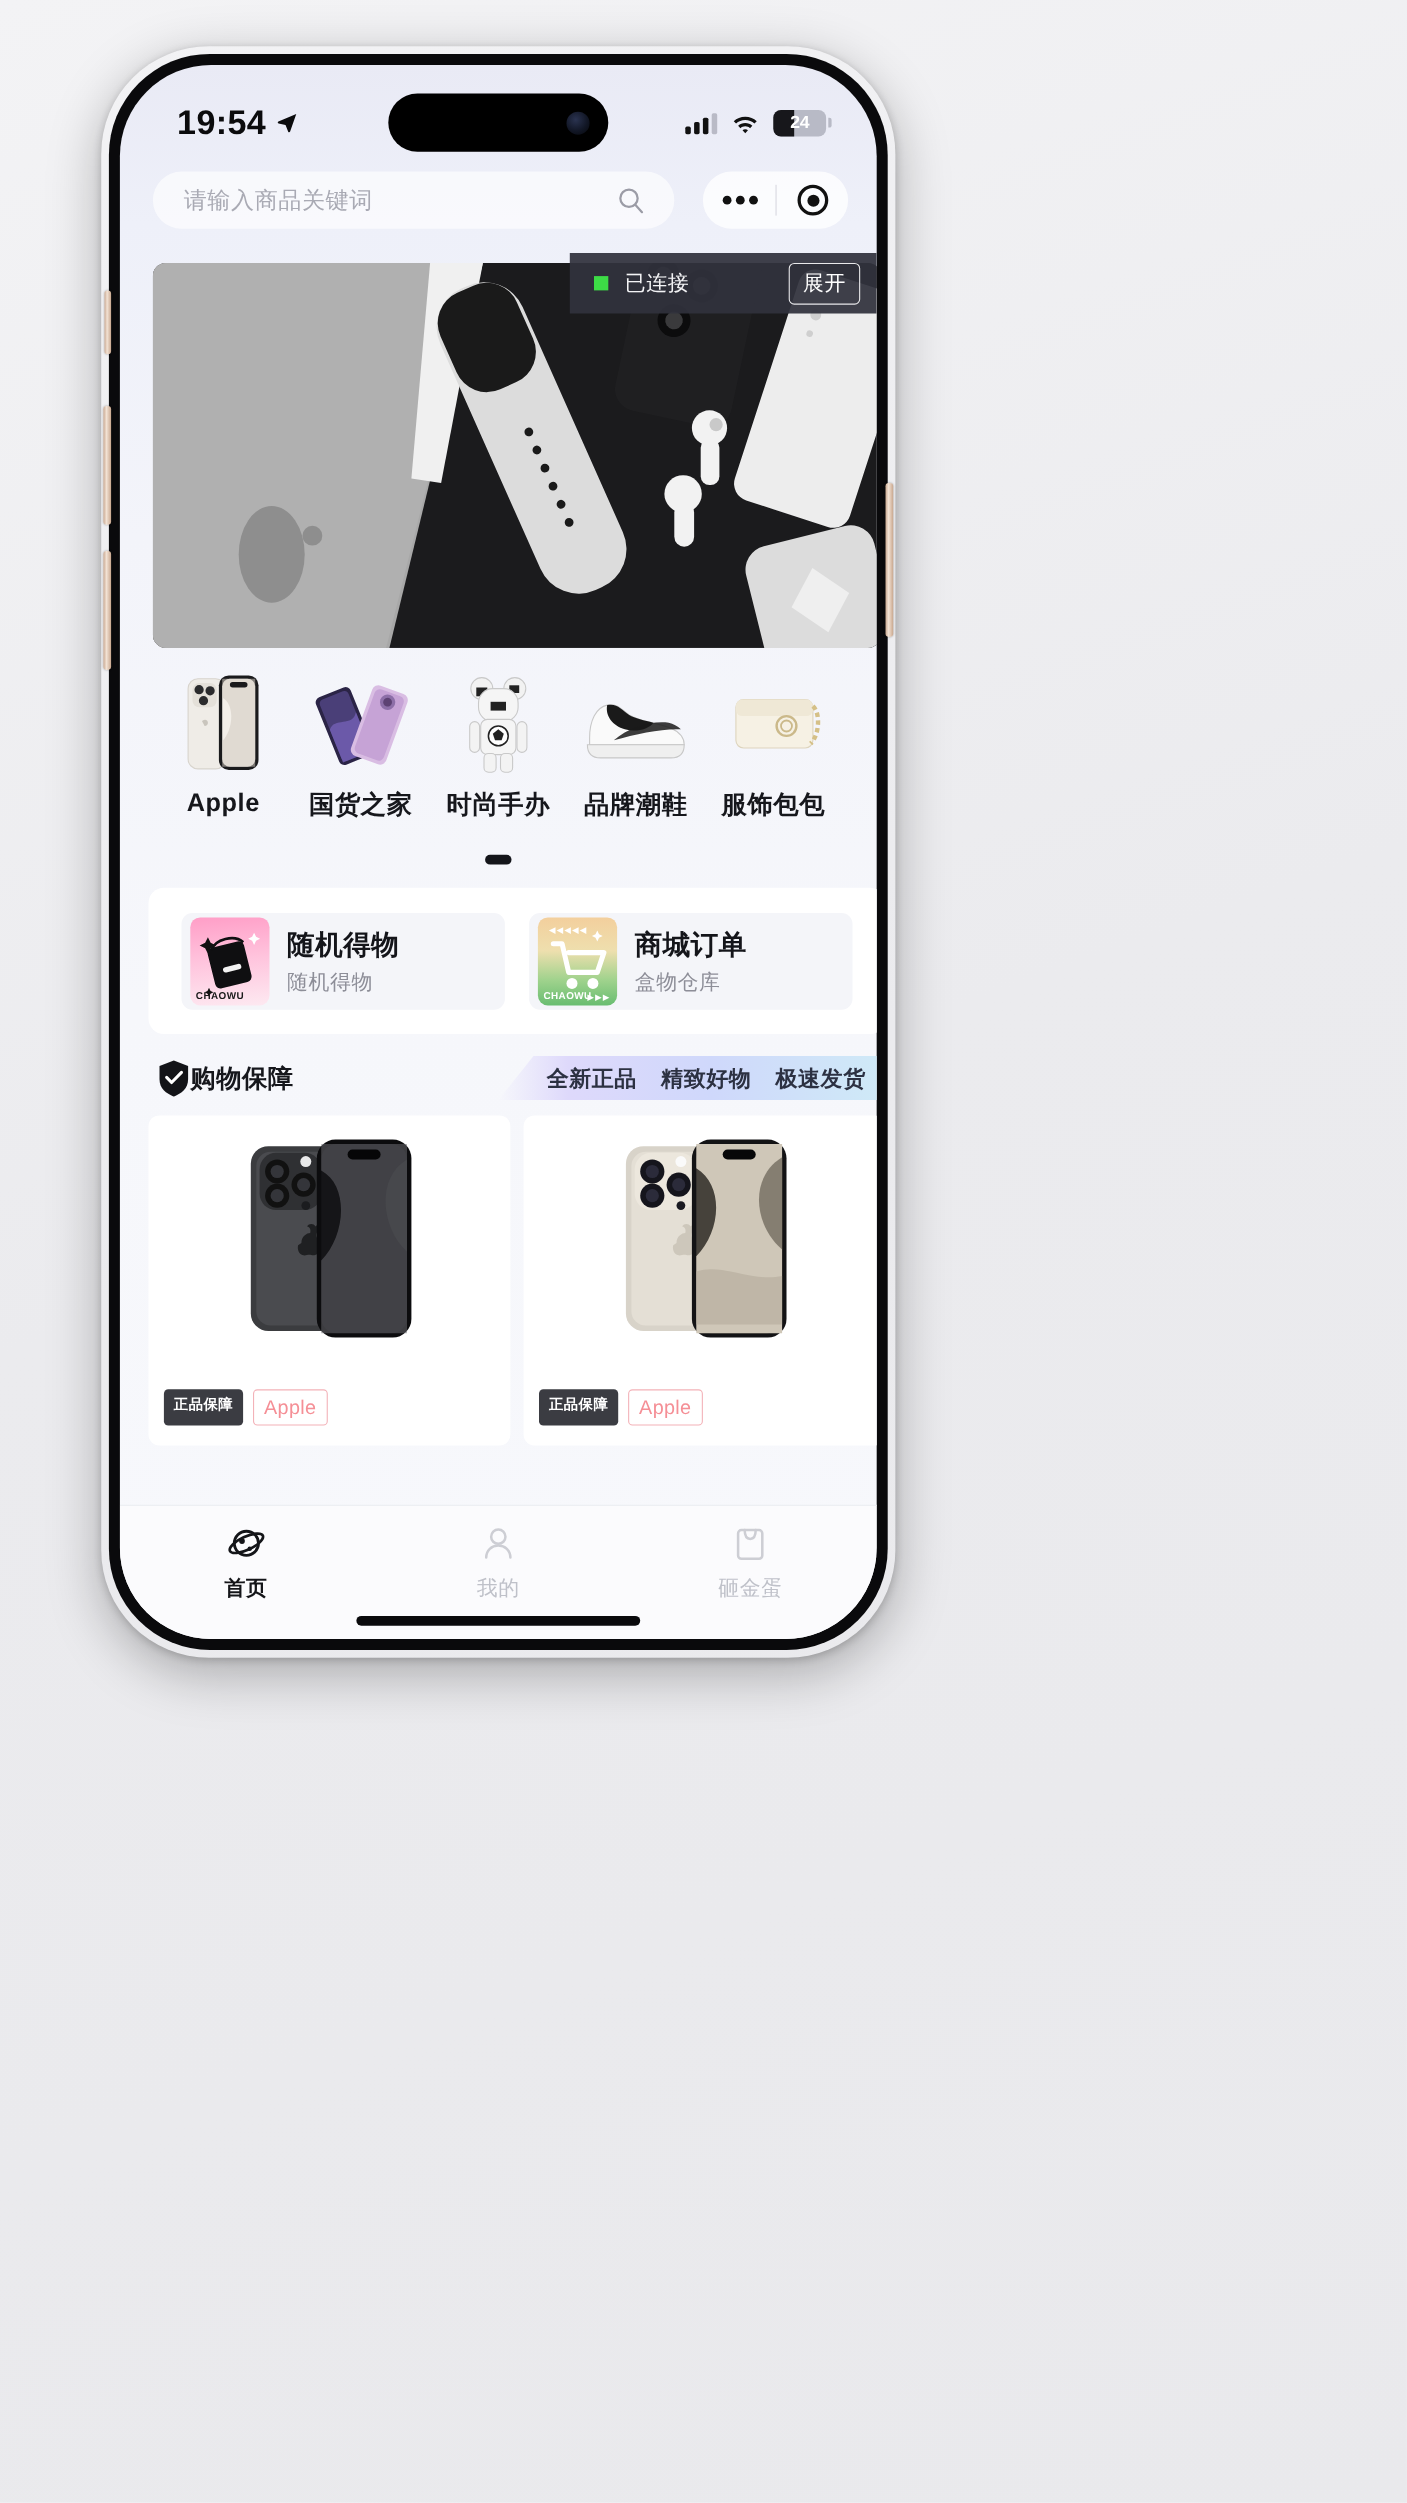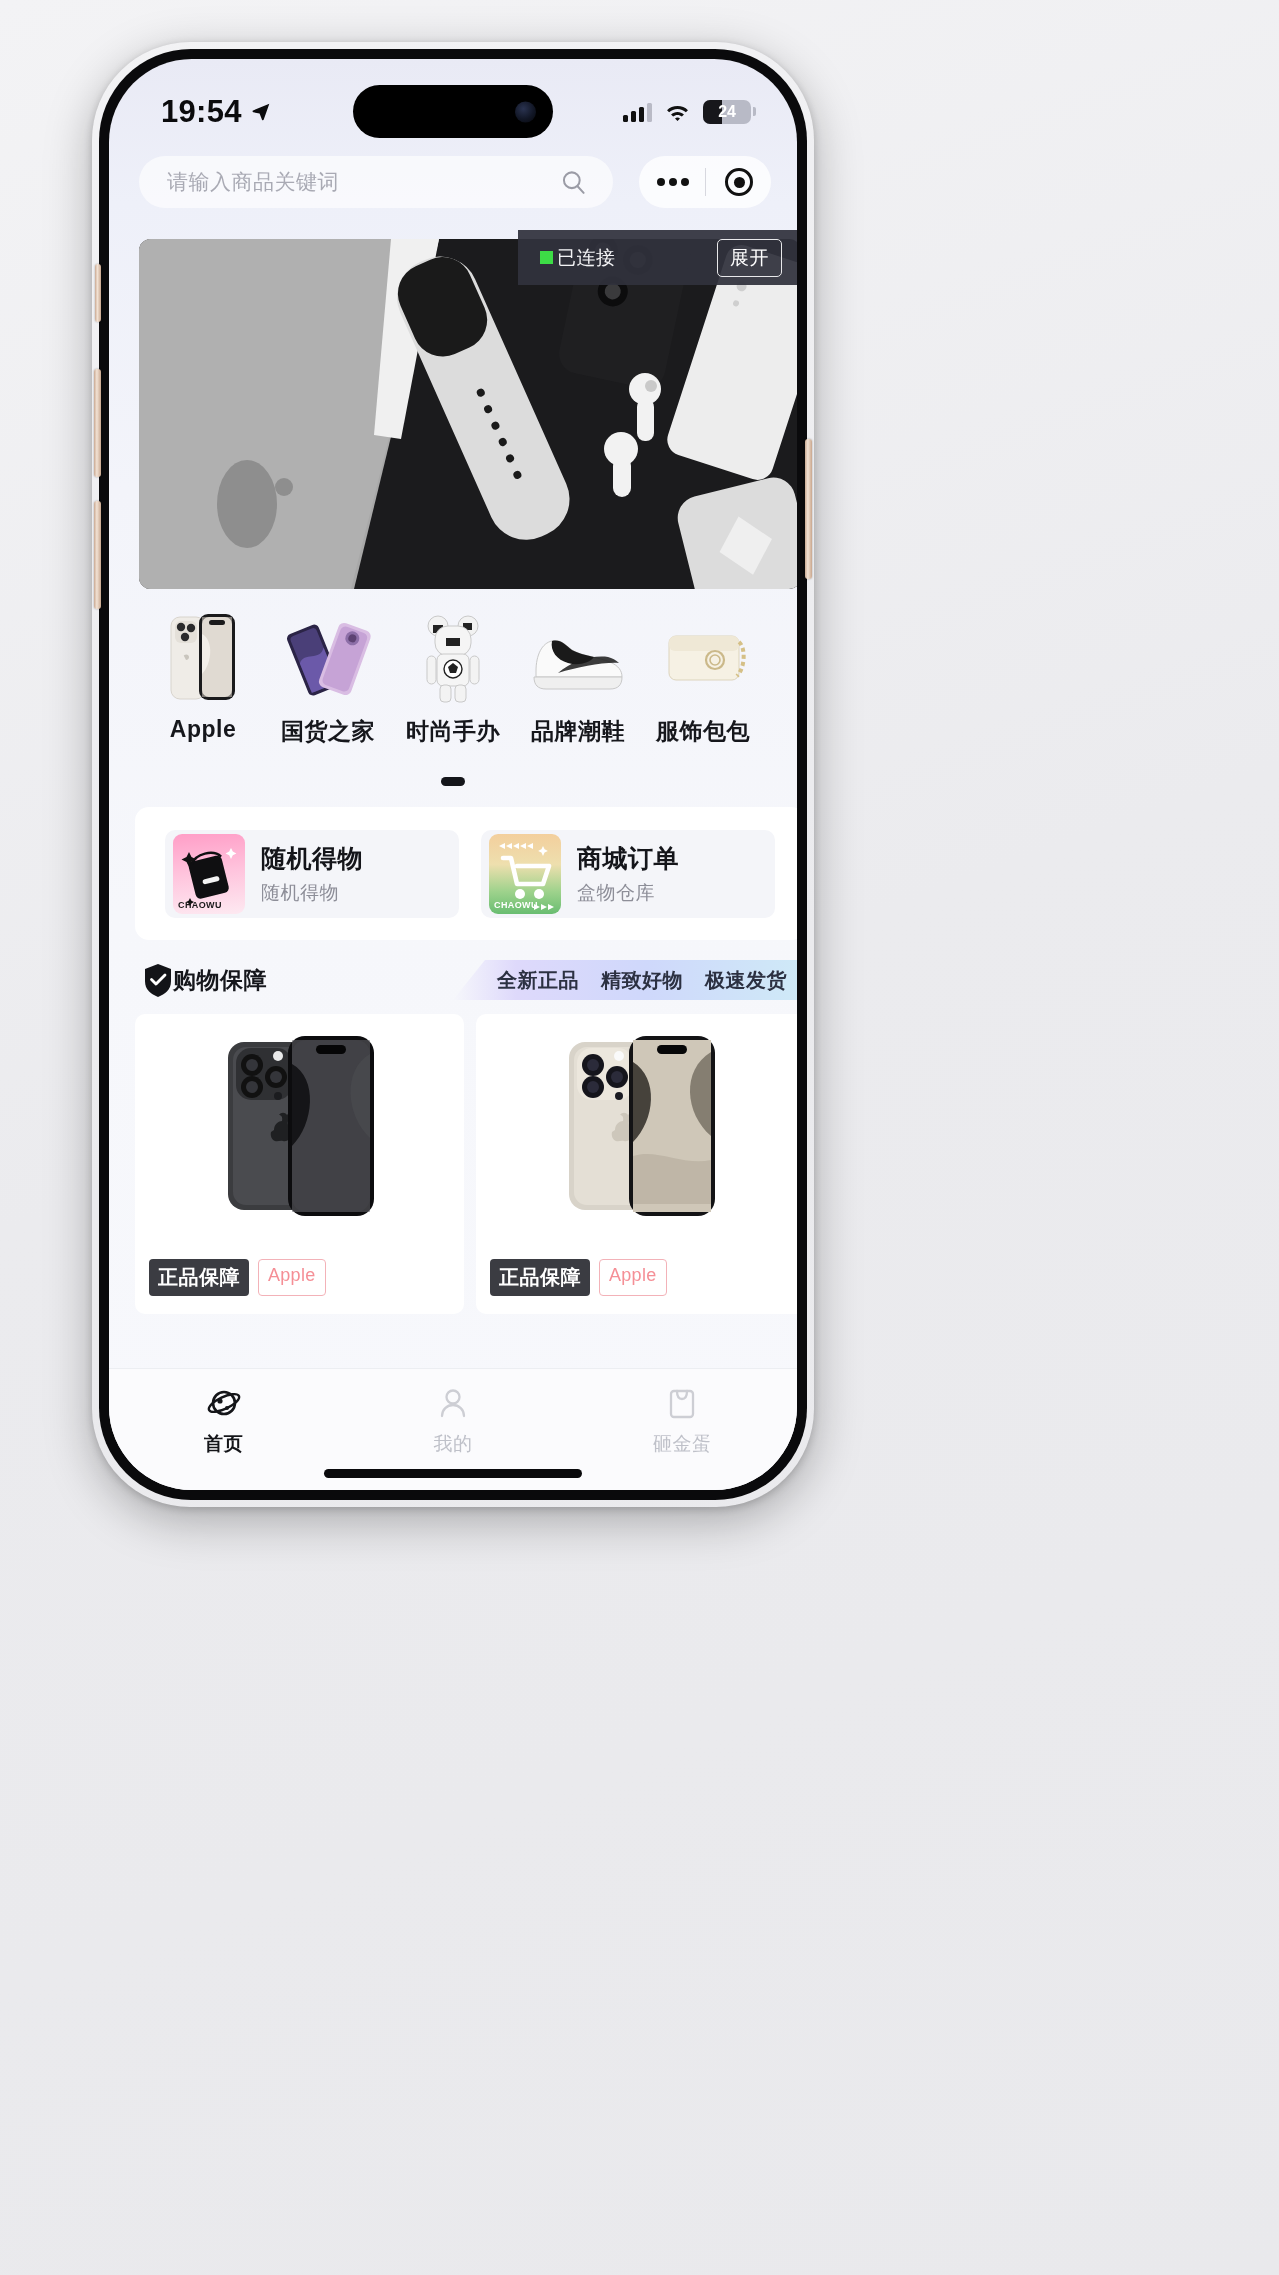--- a/index.html
+++ b/index.html
@@ -107,21 +107,21 @@
   .capsule .divider{ position:absolute; left:50%; top:12px; bottom:12px; width:1px;
     background:#d7d8df; }
   .target{ width:28px; height:28px; border-radius:50%; border:3px solid #111;
     display:flex; align-items:center; justify-content:center; }
   .target b{ width:11px; height:11px; border-radius:50%; background:#111; display:block; }
 
   
   .devbanner{
     position:absolute; top:171px; right:0; width:279px; height:55px;
     background:rgba(48,50,60,.93);
-    display:flex; align-items:center; padding:0 15px 0 22px; gap:4px;
+    display:flex; align-items:center; padding:0 15px 0 22px; gap:15px;
     z-index:60;
   }
   .devbanner .gsq{ width:13px; height:13px; background:#3ddc46; flex:none; }
   .devbanner .txt{ font-size:19px; color:#f3f3f5; flex:1; letter-spacing:.5px; }
   .devbanner .expand{
     border:1.5px solid #e8e8ea; border-radius:5px; color:#fff;
     font-size:19px; padding:5px 12px; background:transparent; letter-spacing:.5px;
   }
 
   
@@ -183,21 +183,21 @@
   .guard .gr span{ font-size:20px; font-weight:700; color:#2c3142; letter-spacing:.5px; }
 
   
   .products{
     position:absolute; top:955px; left:26px; width:670px; height:300px;
     display:flex; gap:12px; z-index:10;
   }
   .pcard{ flex:1; background:#fff; border-radius:10px; position:relative; overflow:hidden; }
   .pcard .pimg{ width:100%; height:225px; display:flex; align-items:center; justify-content:center; }
   .pcard .badges{ position:absolute; left:14px; bottom:18px; display:flex; gap:9px; }
-  .badge-dark{ background:#3b3c42; color:#fff; font-size:20px; font-weight:700;
+  .badge-dark{ background:#3b3c42; color:#fff; font-size:13px; font-weight:700;
     padding:5px 9px; border-radius:4px; letter-spacing:.5px; }
   .badge-line{ border:1px solid #f3b2b8; color:#f58f96; font-size:18px;
     padding:5px 9px; border-radius:4px; background:#fff; letter-spacing:.3px; }
 
   
   .tabbar{
     position:absolute; left:0; bottom:0; width:100%; height:122px;
     background:#fbfbfd; border-top:1px solid #eceef2;
     display:flex; align-items:flex-start; padding-top:14px; z-index:30;
   }

